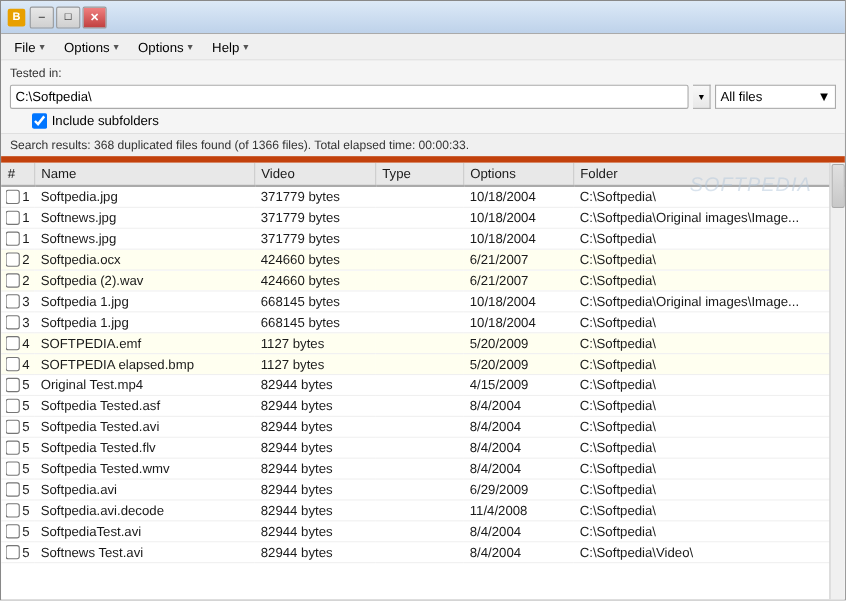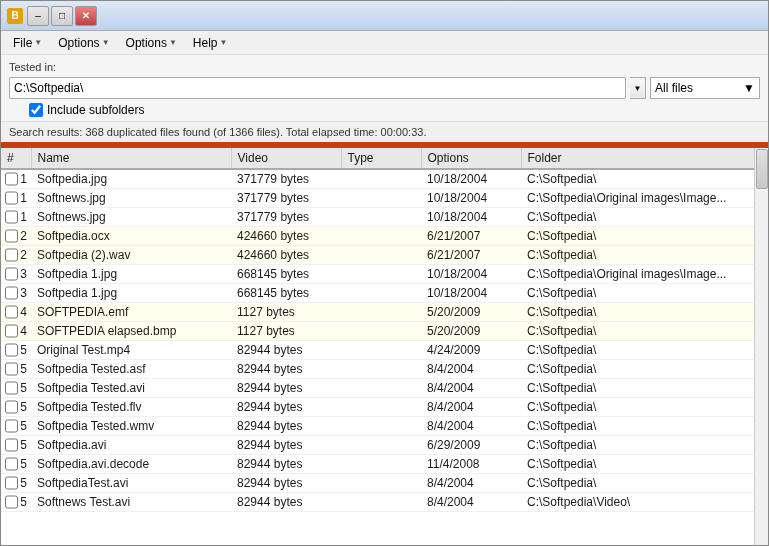--- a/index.html
+++ b/index.html
@@ -294,20 +294,21 @@
     </div>
     <div class="checkbox-row">
       <input type="checkbox" checked="" style="">
       <label>Include subfolders</label>
     </div>
   </div>
 
   <div class="results-label">Search results: 368 duplicated files found (of 1366 files). Total elapsed time: 00:00:33.</div>
 
   <div class="table-container">
+    <div class="softpedia-watermark">SOFTPEDIA</div>
     <table class="file-table">
       <thead>
         <tr>
           <th class="col-hash">#</th>
           <th class="col-name">Name</th>
           <th class="col-size">Video</th>
           <th class="col-type">Type</th>
           <th class="col-modified">Options</th>
           <th class="col-folder">Folder</th>
         </tr>
@@ -413,21 +414,21 @@
             <td>C:\Softpedia\</td>
           </tr>
           <tr>
             <td style="display: flex; align-items: center; gap: 2px; padding: 2px 4px;">
               <input type="checkbox" class="cell-checkbox" style="">
               <span>5</span>
             </td>
             <td>Original Test.mp4</td>
             <td>82944 bytes</td>
             <td></td>
-            <td>4/24/2009</td>
+            <td>4/15/2009</td>
             <td>C:\Softpedia\</td>
           </tr>
           <tr>
             <td style="display: flex; align-items: center; gap: 2px; padding: 2px 4px;">
               <input type="checkbox" class="cell-checkbox" style="">
               <span>5</span>
             </td>
             <td>Softpedia Tested.asf</td>
             <td>82944 bytes</td>
             <td></td>

